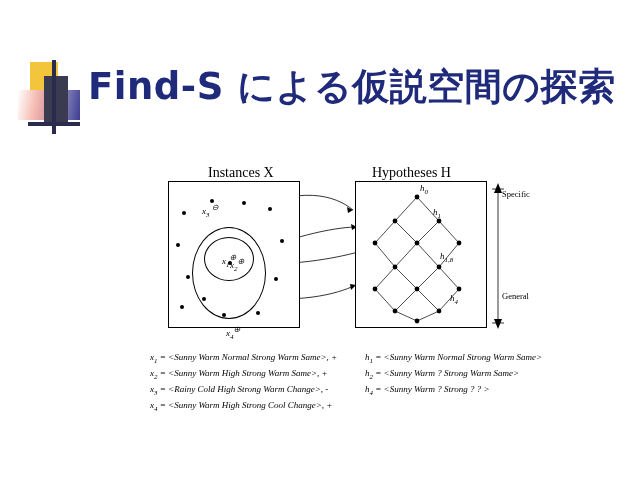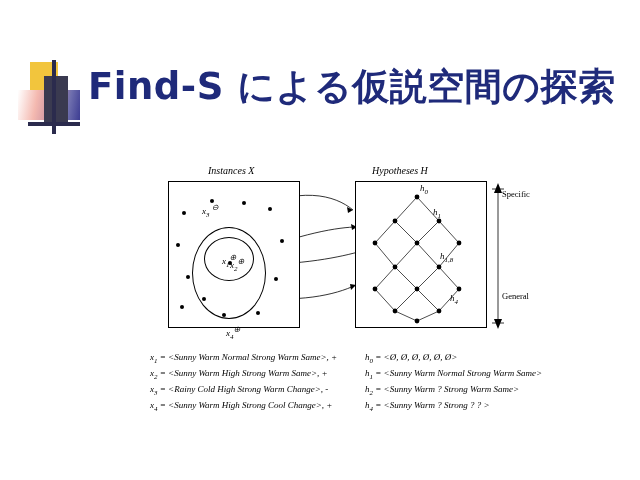--- a/index.html
+++ b/index.html
@@ -76,22 +76,21 @@
   .figure {
     position: absolute;
     left: 150px;
     top: 165px;
     width: 370px;
     height: 180px;
   }
   .fig-label {
     position: absolute;
     font-family: "Liberation Serif", serif;
-    font-style: italic;
-    font-size: 10px;
+    font-size: 14px;
     color: #000;
     white-space: nowrap;
   }
   .box {
     position: absolute;
     border: 1px solid #000;
     background: #fff;
   }
   .dot {
     position: absolute;
@@ -307,23 +306,20 @@
       </div>
       <div class="eq-row">
         <span class="var">x<sub>3</sub></span> <span class="val">= &lt;Rainy Cold High Strong Warm Change&gt;, -</span>
       </div>
       <div class="eq-row">
         <span class="var">x<sub>4</sub></span> <span class="val">= &lt;Sunny Warm High Strong Cool Change&gt;, +</span>
       </div>
     </div>
     <div class="eq-col-right">
       <div class="eq-row">
-        <span class="var">h<sub>0</sub></span> <span class="val">= &lt;Ø, Ø, Ø,  Ø, Ø, Ø&gt;</span>
-      </div>
-      <div class="eq-row">
         <span class="var">h<sub>1</sub></span> <span class="val">= &lt;Sunny Warm Normal Strong Warm Same&gt;</span>
       </div>
       <div class="eq-row">
         <span class="var">h<sub>2</sub></span> <span class="val">= &lt;Sunny Warm ?  Strong Warm Same&gt;</span>
       </div>
       <div class="eq-row">
         <span class="var">h<sub>4</sub></span> <span class="val">= &lt;Sunny Warm  ?  Strong  ?  ? &gt;</span>
       </div>
     </div>
   </div>

